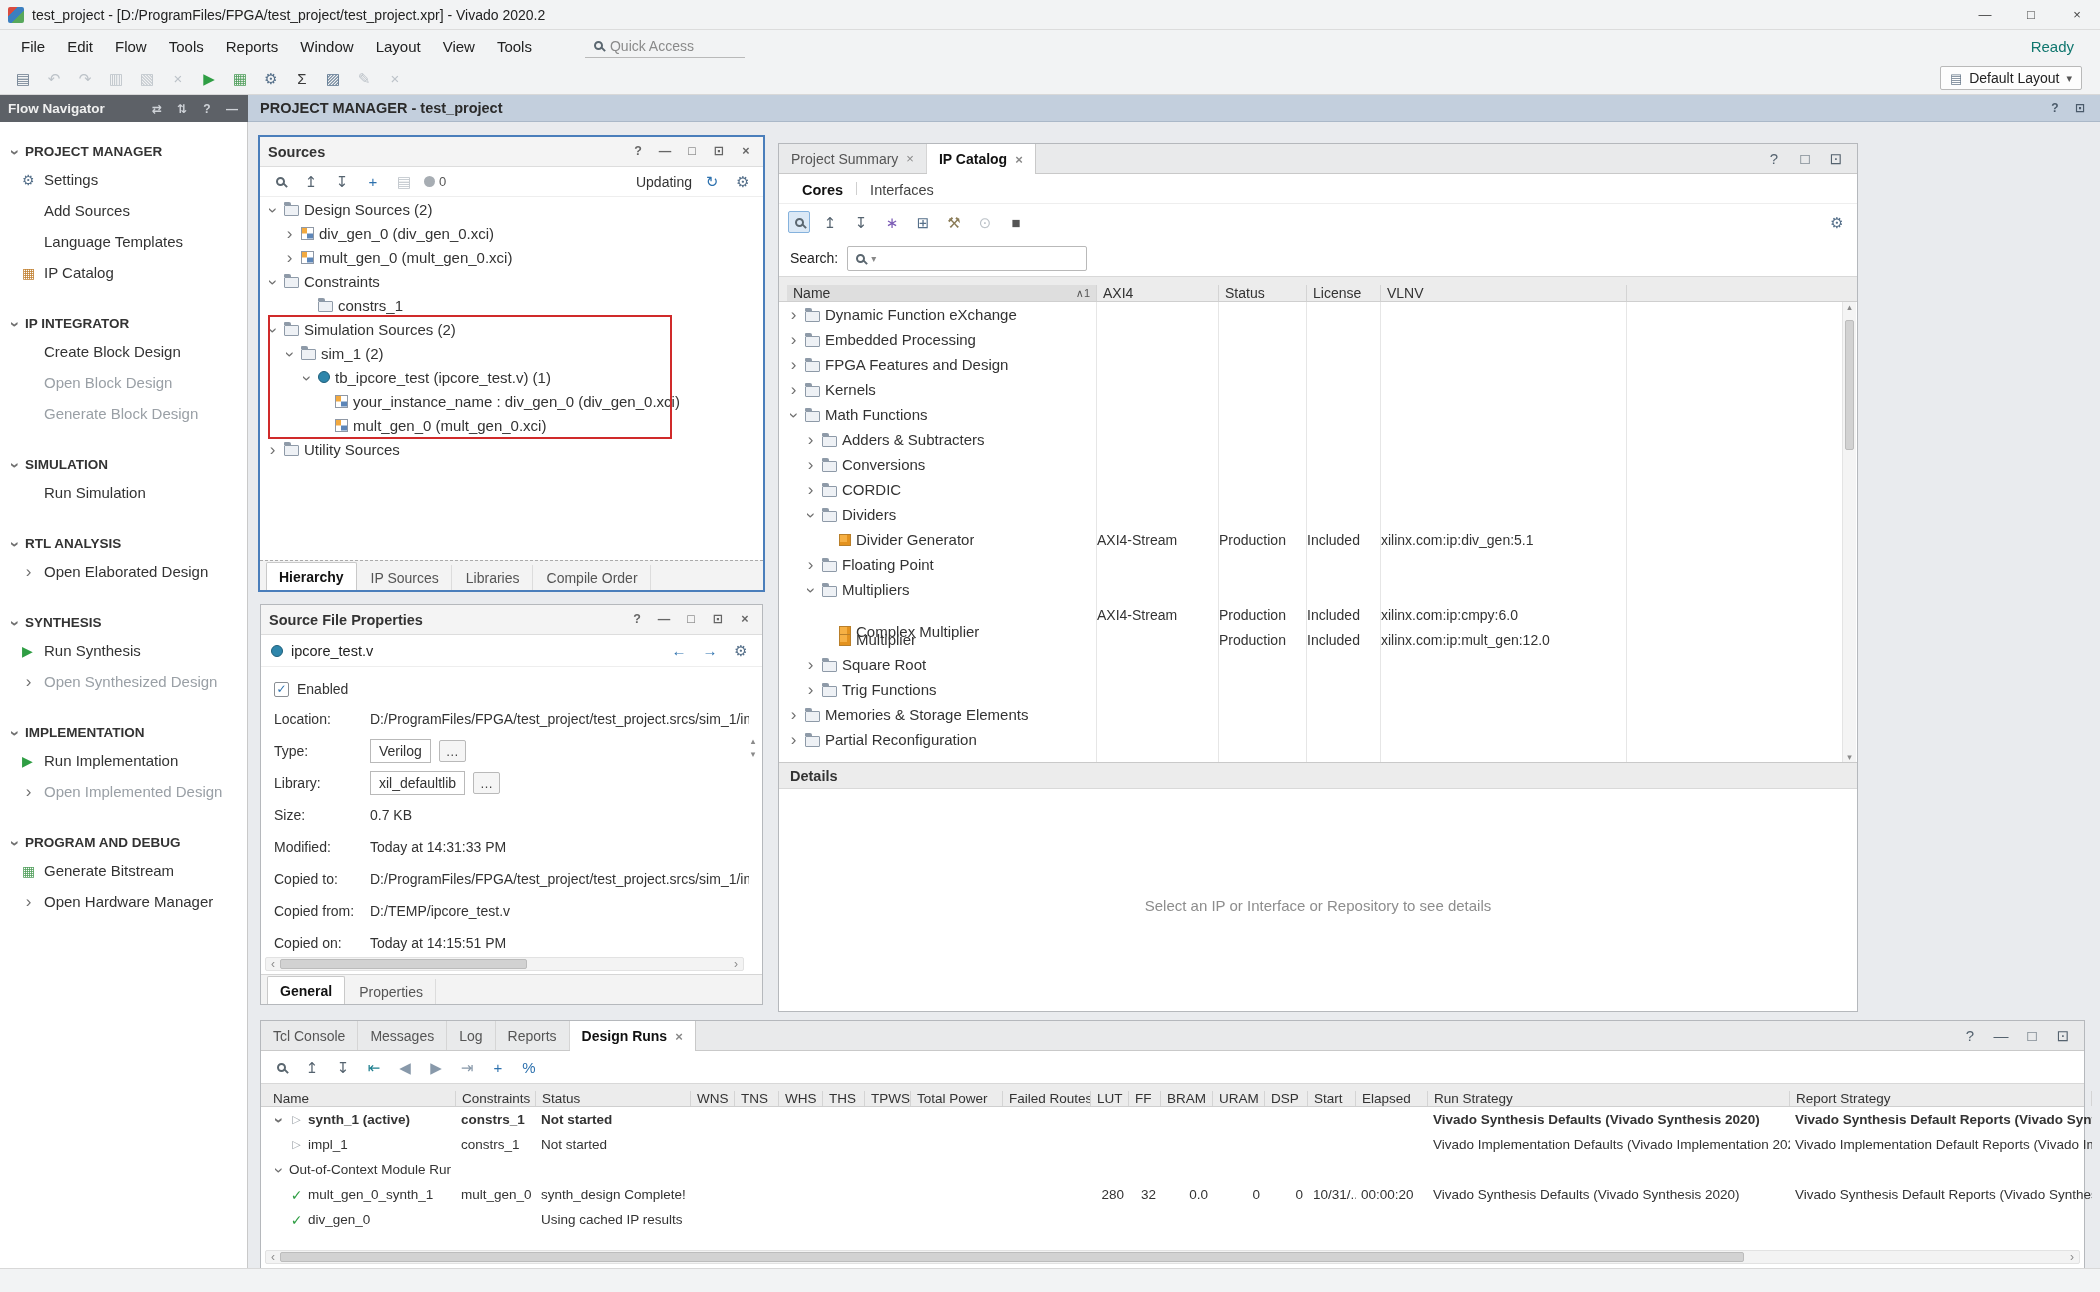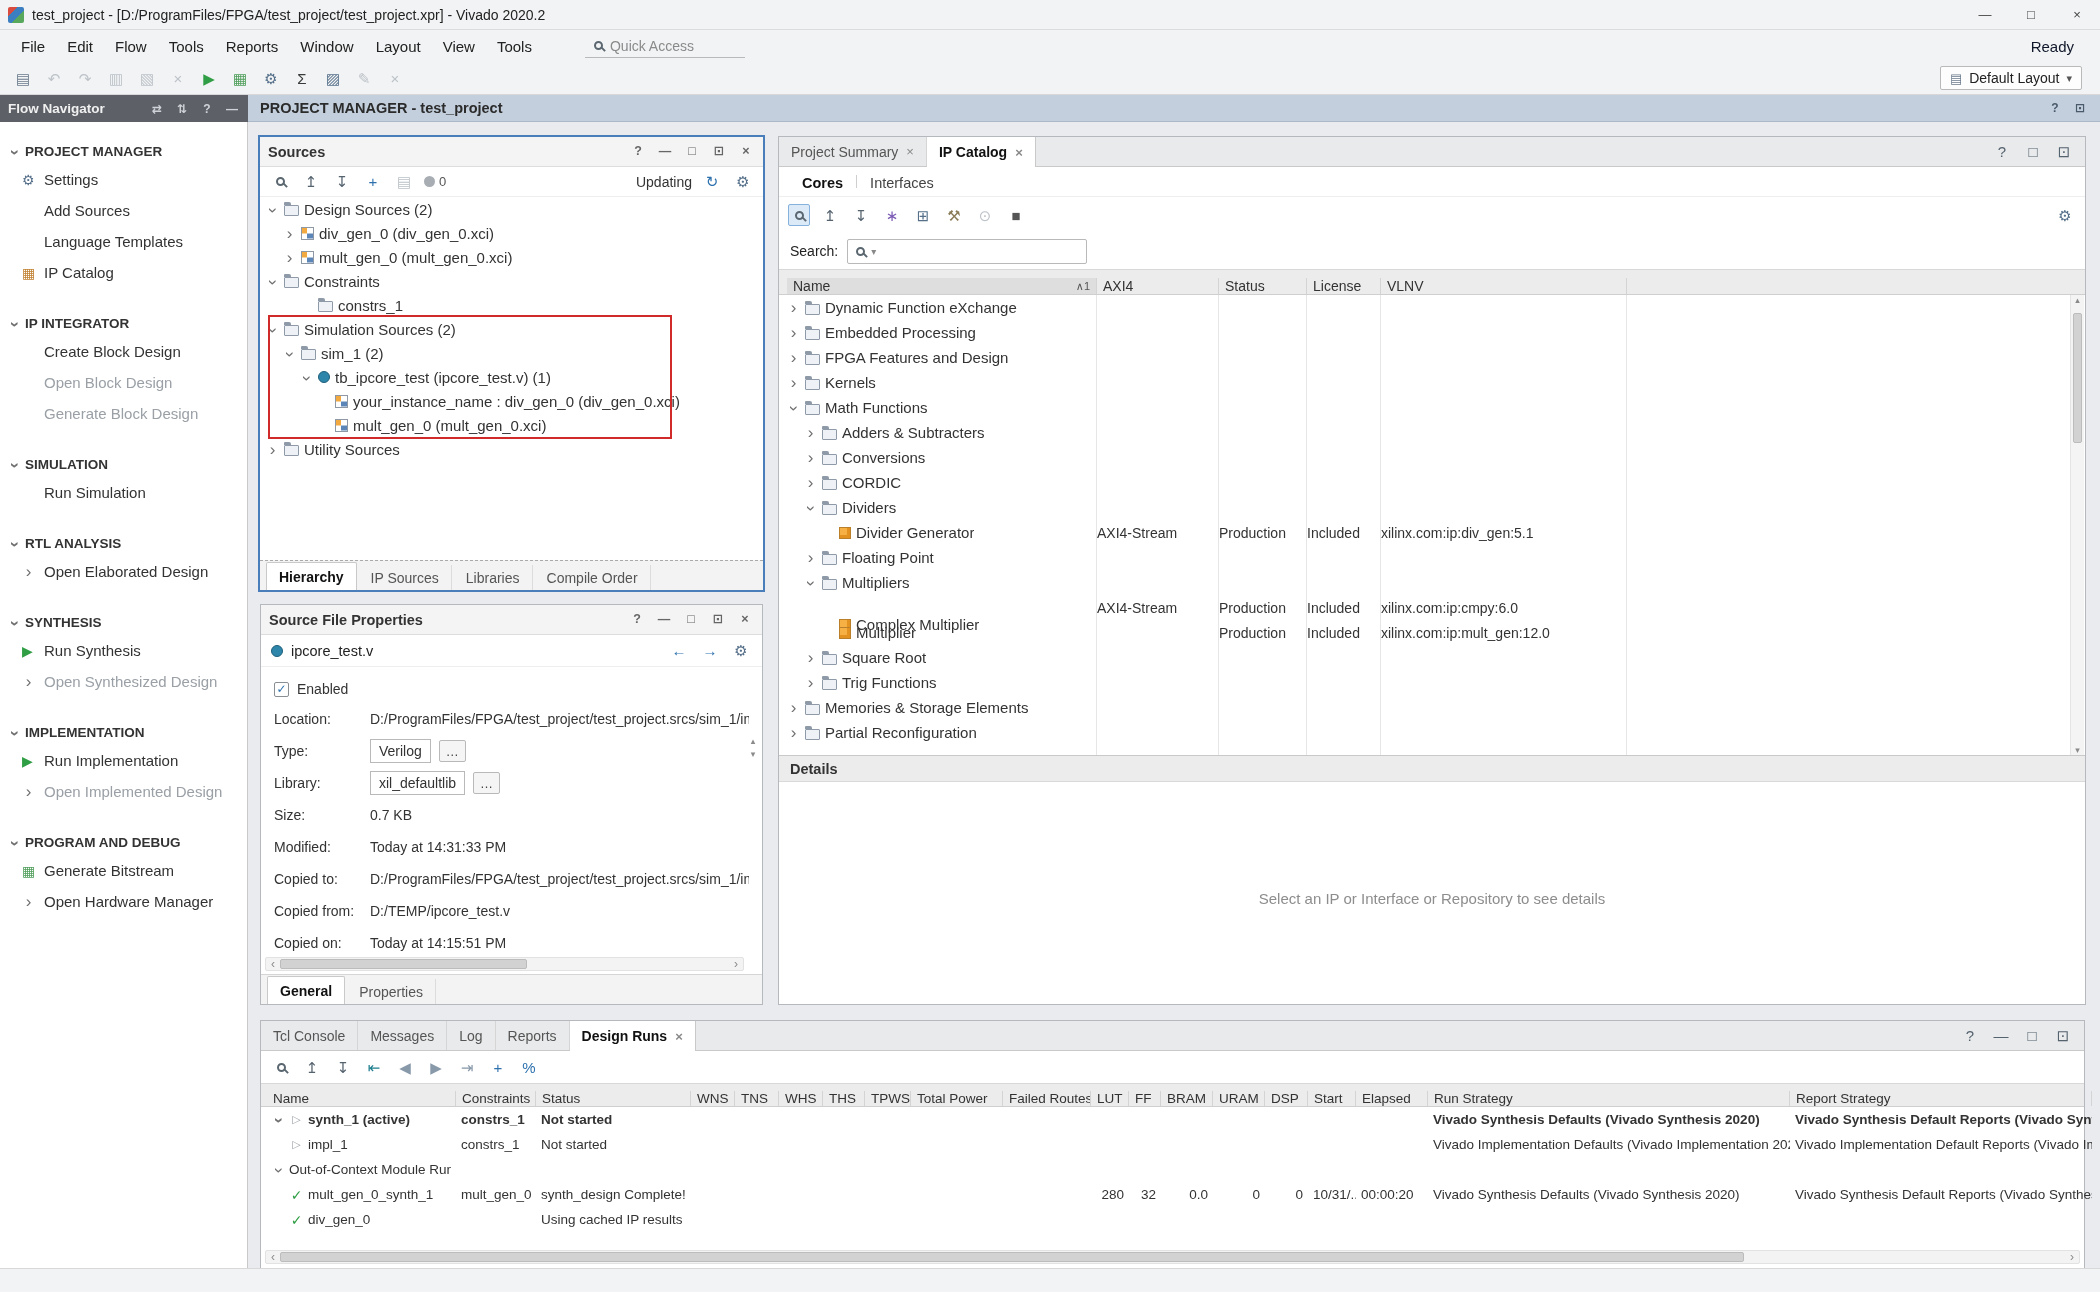--- a/index.html
+++ b/index.html
@@ -15,21 +15,21 @@
 
   
   .titlebar{position:absolute;left:0;top:0;right:0;height:30px;background:#f2f3f4;border-bottom:1px solid #dcdcdc;display:flex;align-items:center;padding-left:8px;font-size:14px;color:#222}
   .appicon{width:16px;height:16px;margin-right:8px;border-radius:2px;flex:none;background:linear-gradient(135deg,#d94b3f 0 30%,#3c7fc0 30% 60%,#57a85c 60% 100%)}
   .winctrls{display:flex;height:30px;align-items:stretch}
   .winctrls .tbtn{width:46px;height:30px;font-size:13px;color:#444}
   .menubar{position:absolute;top:30px;left:0;right:0;height:32px;display:flex;align-items:center;padding:0 10px;background:#f2f3f4}
   .menus{display:flex;}
   .menu-item{padding:5px 11px;color:#222;border-radius:2px;cursor:default}
   .qa{display:flex;align-items:center;gap:7px;margin-left:42px;padding:3px 9px;border-bottom:1px solid #b9b9b9;color:#8a8a8a;min-width:160px;font-size:14px}
-  .ready{margin-right:16px;color:#0f172a}
+  .ready{margin-right:16px;color:#0f766e}
   .toolbar{position:absolute;top:62px;left:0;right:0;height:33px;display:flex;align-items:center;padding:0 12px;background:#f2f3f4;border-bottom:1px solid #d8d8d8}
   .layout-select{display:flex;align-items:center;gap:7px;border:1px solid #b9b9b9;background:#fdfdfd;border-radius:2px;height:24px;padding:0 9px;font-size:14px;color:#222;margin-right:6px}
   .layout-select::before{content:"▤";color:#6b7b8c;font-size:13px}
   .layout-select::after{content:"▾";color:#555;font-size:11px}
 
   
   .fn-head{position:absolute;top:95px;left:0;width:248px;height:27px;background:#5d6167;color:#f0f0f0;display:flex;align-items:center;padding:0 8px;font-size:13.5px;font-weight:bold}
   .fn-head .tbtn{color:#cfd3d8;font-size:12px;min-width:16px;height:16px}
   .banner{position:absolute;top:95px;left:248px;right:0;height:27px;background:#c3cfdd;border-bottom:1px solid #aab8c8;display:flex;align-items:center;padding:0 12px;font-weight:bold;font-size:14.5px;color:#2b2b2b}
   .banner .tbtn{color:#4a5a6a;font-size:12px;min-width:16px;height:16px}
@@ -43,21 +43,21 @@
   .fn-slot{width:22px;display:inline-flex;align-items:center;flex:none}
   .fn-ico{font-size:14px;line-height:1}
   .chev{width:13px;display:inline-flex;justify-content:center;align-items:center;color:#707070;font-size:17px;line-height:1;transform-origin:50% 55%;flex:none}
   .chev.exp{transform:rotate(90deg)}
   .chev.hid{visibility:hidden}
 
   
   .panel{position:absolute;background:#fff;border:1px solid #b5b8bc}
   #sources-panel{left:258px;top:135px;width:507px;height:457px;border:2px solid #4a7ebb}
   #props-panel{left:260px;top:604px;width:503px;height:401px}
-  #catalog-panel{left:778px;top:136px;width:1308px;height:869px}
+  #catalog-panel{left:778px;top:143px;width:1080px;height:869px}
   #runs-panel{left:260px;top:1020px;width:1825px;height:250px}
   .phead{height:30px;display:flex;align-items:center;gap:6px;padding:0 8px;background:#f4f4f4;border-bottom:1px solid #ddd;font-weight:bold;font-size:14.5px;color:#333}
   .phead .tbtn{min-width:18px;height:18px;font-size:12.5px;color:#666}
   .ptoolbar{height:30px;display:flex;align-items:center;gap:9px;padding:0 9px;border-bottom:1px solid #eee}
   .ptoolbar.cat{height:36px;border-bottom:none}
   .ptoolbar.runs{height:32px;border-bottom:none;gap:12px}
   .badge{display:flex;align-items:center;gap:4px;color:#555;font-size:13px}
   .dot{width:11px;height:11px;border-radius:50%;background:#a7adb3;display:inline-block}
   .updating{color:#333;font-size:14px}
 

